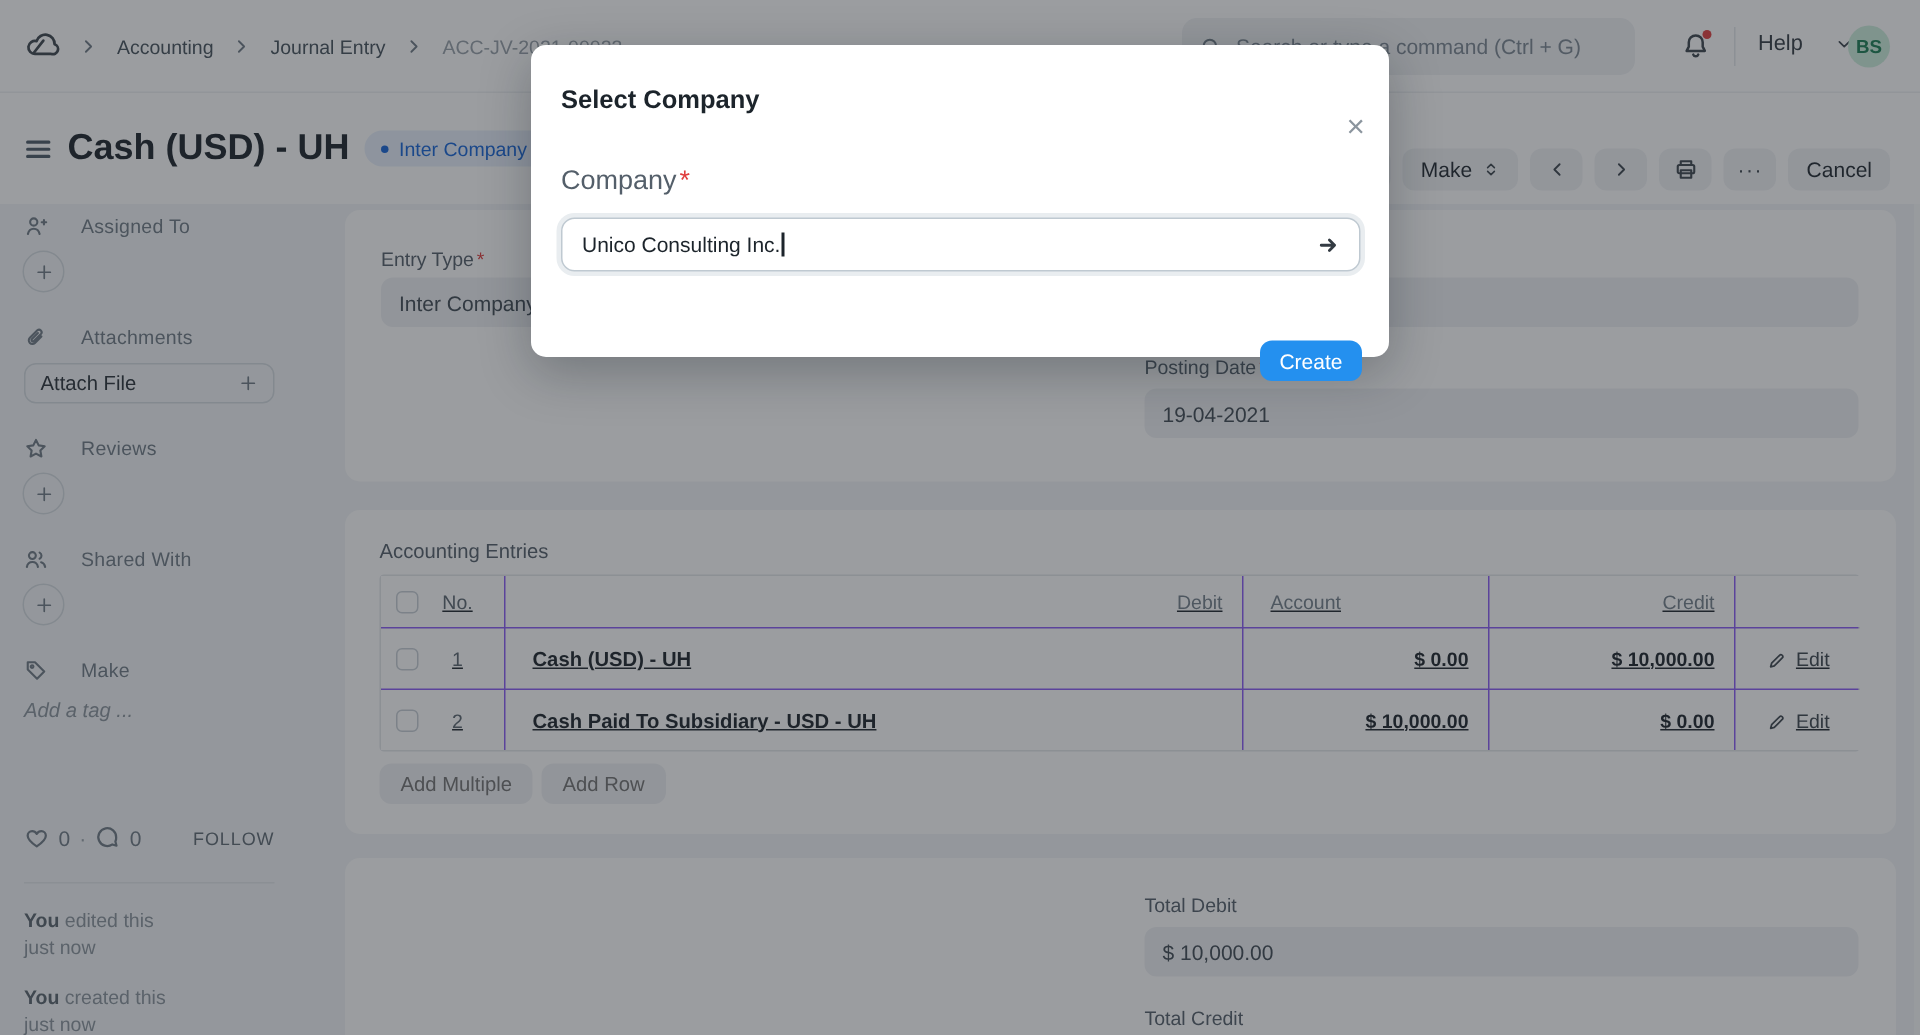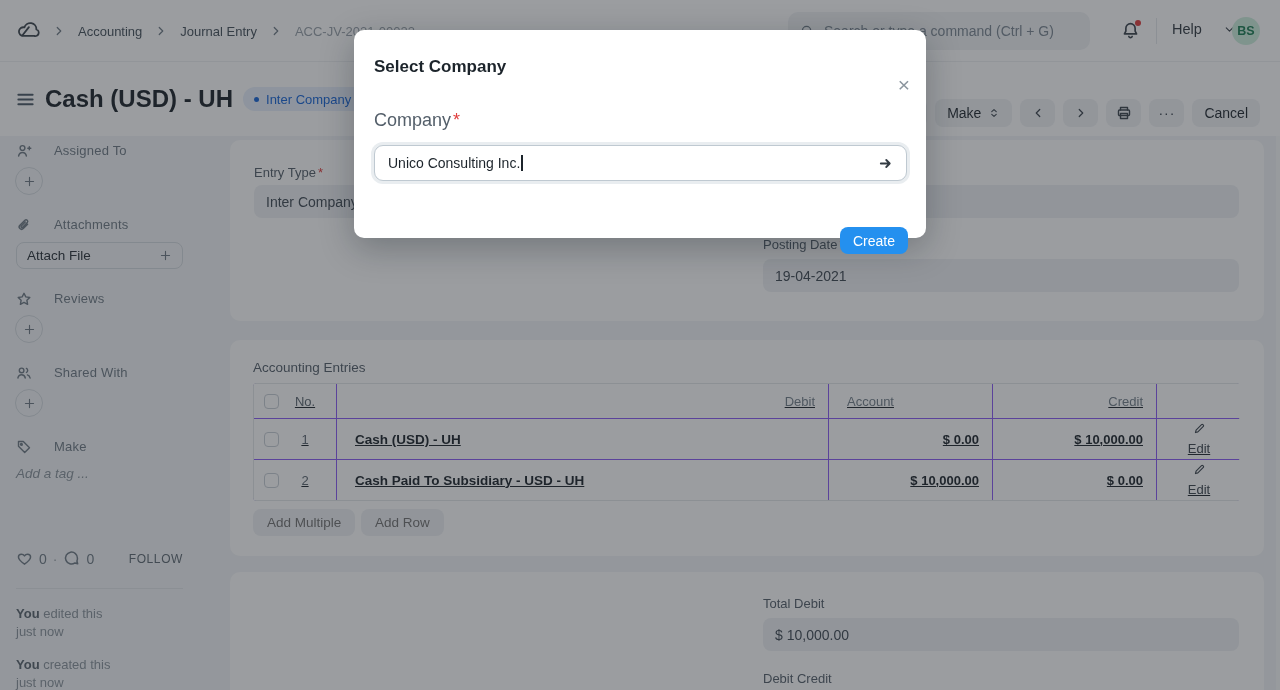--- a/index.html
+++ b/index.html
@@ -84,22 +84,22 @@
   .gc.h { height:34px; color:#74808b; }
   .gc.d { height:40px; }
   .c-no { padding-left:10px; gap:13px; }
   .no-txt { width:26px; text-align:center; color:#5b6670; }
   .cb { width:15px; height:15px; border:1px solid #c7ced5; border-radius:4px; background:#fff; cursor:pointer; flex:none; }
   .c-acct { padding-left:18px; }
   .acct-name { font-weight:700; color:#1c242b; font-size:13.5px; }
   .c-amt { justify-content:flex-end; padding-right:13px; }
   .amt { font-weight:700; color:#1c242b; }
   .c-edit { justify-content:center; }
-  .edit-btn { display:inline-flex; align-items:center; gap:6px; font-size:13px; color:#3c454e;
-              background:none; border:none; font-family:inherit; cursor:pointer;flex-direction:column; }
+  .edit-btn { display:inline-flex; align-items:flex-end; gap:6px; font-size:13px; color:#3c454e;
+              background:none; border:none; font-family:inherit; cursor:pointer; }
   .gbtn { position:absolute; top:169px; height:27px; border:none; border-radius:8px; background:#eff1f4;
           color:#737373; font-size:13.5px; font-family:inherit; padding:0 14px; cursor:pointer; }
 
   
   .backdrop { position:absolute; inset:0; background:rgba(33,38,44,.45); z-index:40; }
   .modal { position:absolute; left:354px; top:30px; width:572px; height:208px; background:#fff;
            border-radius:10px; box-shadow:0 10px 34px rgba(10,20,30,.28); z-index:50; }
   .modal-title { position:absolute; left:20px; top:37px; transform:translateY(-50%);
                  font-size:17px; font-weight:700; color:#1c242b; }
   .modal-close { position:absolute; right:16px; top:44px; font-size:21px; line-height:1; color:#8b959e;
@@ -377,21 +377,21 @@
       </div>
     </div>
 
     <button class="gbtn" style="left:23px;">Add Multiple</button>
     <button class="gbtn" style="left:131px;">Add Row</button>
   </section>
 
   <section class="card card3">
     <label class="flbl" style="left:533px; top:24px;">Total Debit</label>
     <div class="control" style="left:533px; top:46px; width:476px;">$ 10,000.00</div>
-    <label class="flbl" style="left:533px; top:99px;">Debit Credit</label>
+    <label class="flbl" style="left:533px; top:99px;">Total Credit</label>
   </section>
 </div>
 
 <div class="backdrop"></div>
 
 <div class="modal">
   <div class="modal-title">Select Company</div>
   <button class="modal-close">×</button>
 
   <label class="mlbl">

